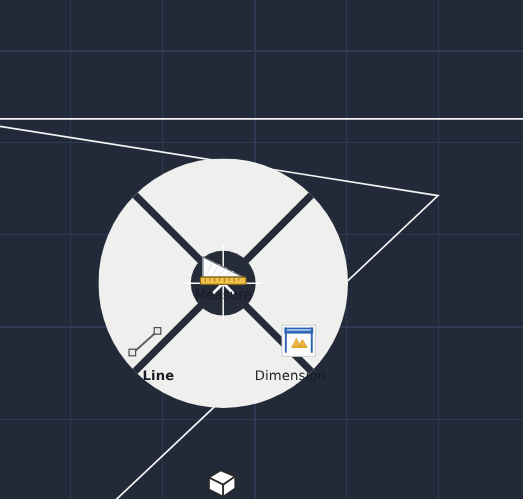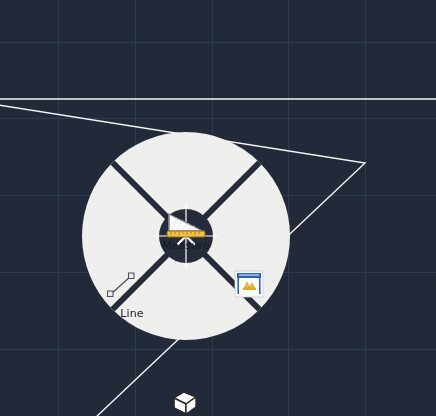--- a/index.html
+++ b/index.html
@@ -58,21 +58,21 @@
 
   .icon-box {
     position: absolute;
     width: 34px;
     height: 26px;
   }
 
   
   .label-top    { left: 54px; top: 108px; width: 100px; text-align: center; }
   .label-right  { left: 112px; top: 176px; width: 96px; }
-  .label-left   { left: 2px;  top: 176px; width: 96px; }
+  .label-left   { left: 2px;  top: 176px; width: 96px; font-weight: bold; }
 
   
   .icon-top    { left: 87px;  top: 78px; }
   .icon-right  { left: 152px; top: 140px; }
   .icon-bottom { left: 88px;  top: 258px; }
   .icon-left   { left: 22px;  top: 140px; }
 
   .icon-top    { width: 46px; height: 26px; left: 81px; top: 80px; }
   .icon-right  { width: 30px; height: 28px; left: 152px; top: 138px; }
   .icon-bottom { width: 30px; height: 28px; left: 88px; top: 257px; }
@@ -185,20 +185,23 @@
         <line x1="25.8" y1="3" x2="25.8" y2="24" stroke="#2f64b5" stroke-width="1.6"></line>
 
         <g fill="#f0b83c" stroke="#c4901f" stroke-width="0.5">
           <polygon points="10,18 13,12 16,18"></polygon>
           <polygon points="15,18 18,13 21,18"></polygon>
         </g>
         <rect x="9" y="18" width="13" height="2" fill="#e0a92e"></rect>
       </svg>
     </div>
 
+    <div class="wedge-label label-right">
+      <div>Dimension</div>
+    </div>
 
     <div class="hit" style="left:56px; top:120px; width:96px; height:84px;"></div>
 
     <div class="icon-box icon-bottom">
       <svg width="30" height="28" viewBox="0 0 30 28">
 
         <g fill="#fcfcfc" stroke="#2a2a2a" stroke-width="1.4" stroke-linejoin="round">
           <polygon points="4,9 14,3 26,8 16,15"></polygon>
           <polygon points="4,9 16,15 16,25 4,19"></polygon>
           <polygon points="16,15 26,8 26,18 16,25"></polygon>

